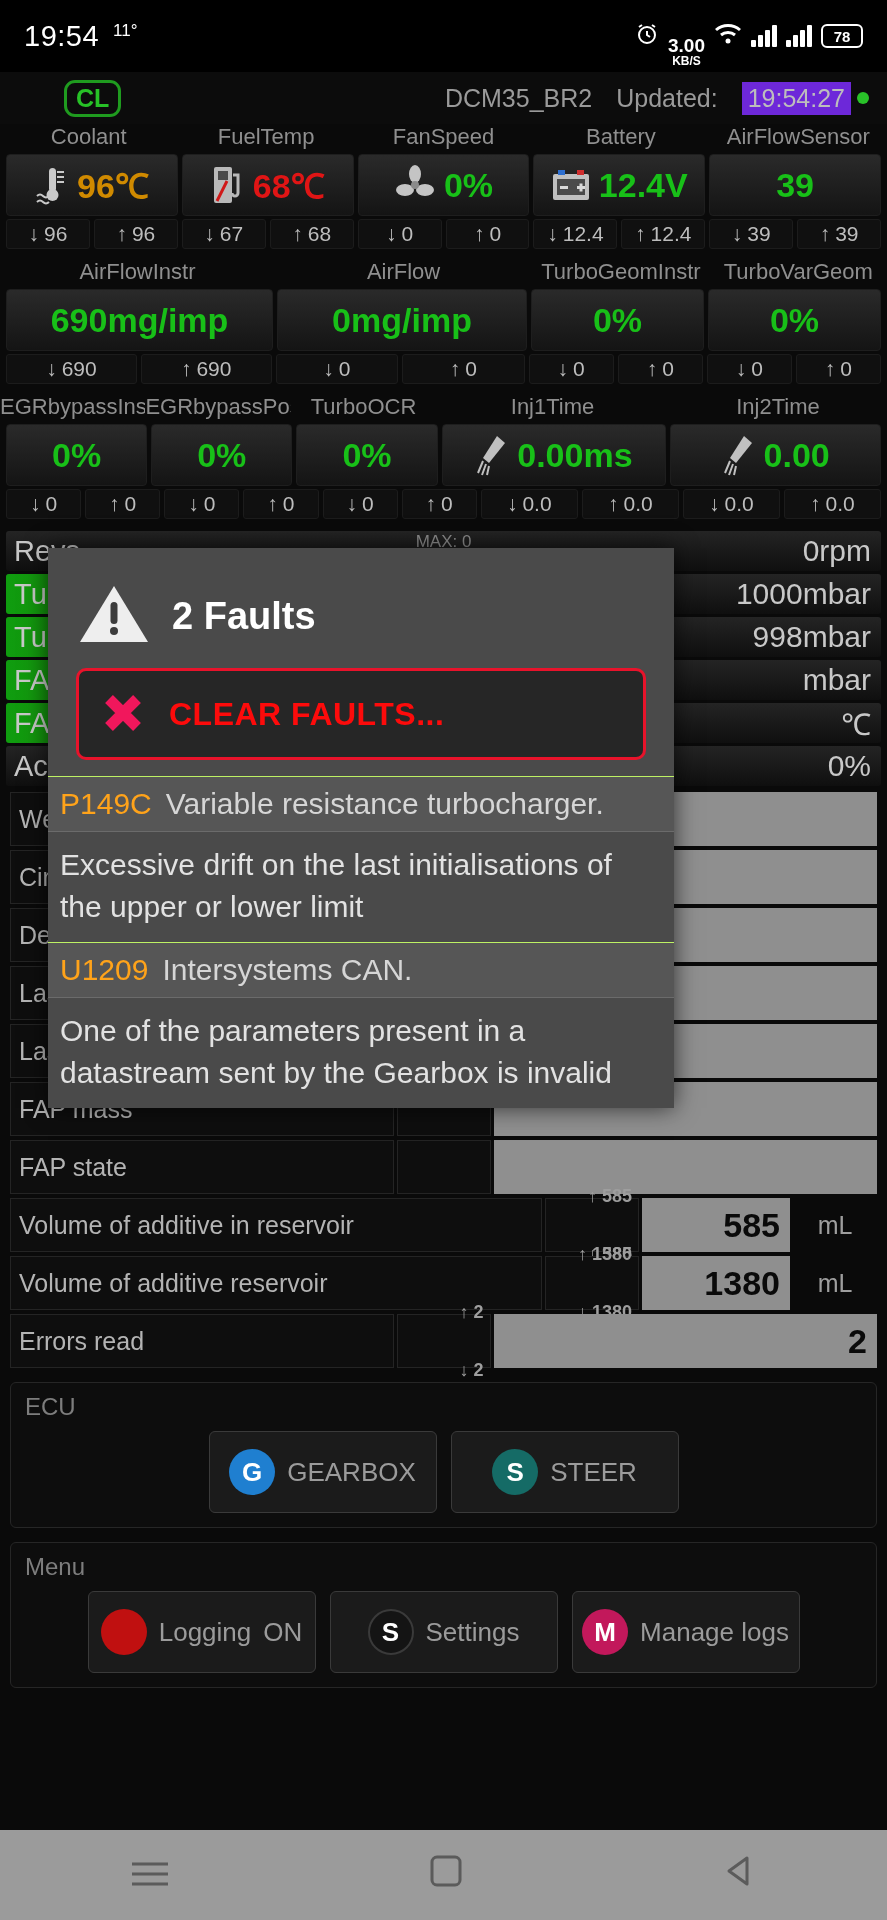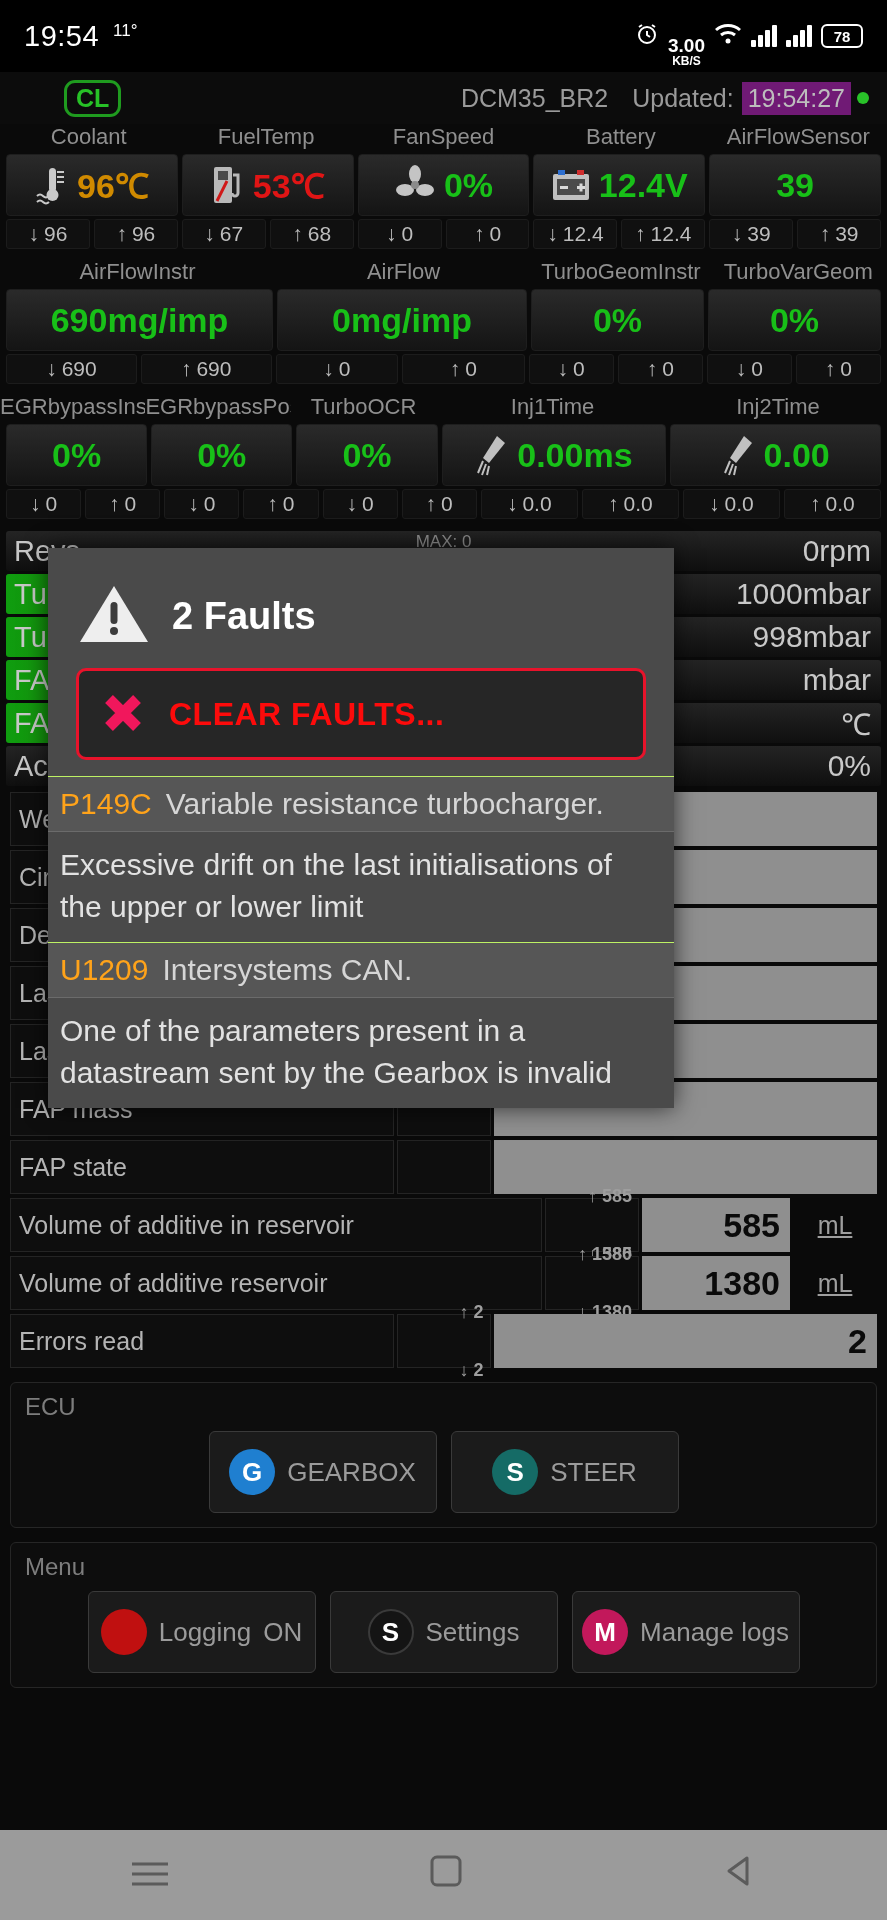--- a/index.html
+++ b/index.html
@@ -36,21 +36,21 @@
   .apphead{
     height:52px; display:flex; align-items:center; padding:0 18px;
     background:#0c0c0c; position:relative;
   }
   .cl-badge{
     border:3px solid #1f9b1f; border-radius:11px; color:#27c127;
     font-size:25px; font-weight:bold; padding:1px 9px; margin-left:46px;
   }
   .apphead .ecu-name{ margin-left:auto; color:#9a9a9a; font-size:25px;}
   .apphead .upd{ color:#9a9a9a; font-size:25px; margin-left:24px;}
-  .apphead .upd-time{ background:#701a75; color:#bdbdbd; font-size:25px; padding:2px 6px; margin-left:8px;}
+  .apphead .upd-time{ background:#6d28d9; color:#bdbdbd; font-size:25px; padding:2px 6px; margin-left:24px;}
   .dot{ width:12px; height:12px; border-radius:50%; background:#29c229; display:inline-block; margin-left:6px;}
 
   
   .gauge-block{ background:#0a0a0a; padding:0 0 2px 0;}
   .glabels{ display:flex; height:30px; }
   .glabels div{ color:#8f8f8f; font-size:22px; text-align:center; overflow:hidden; white-space:nowrap;}
   .gvals{ display:flex; gap:4px; padding:0 6px; }
   .gval{
     flex:1; background:linear-gradient(#2a2a2a,#141414);
     border:1px solid #1e1e1e; border-radius:4px; height:62px;
@@ -83,21 +83,21 @@
   .vrow{ display:flex; height:54px; margin:0 10px 4px 10px; gap:3px; align-items:stretch;}
   .vname{ flex:1; background:#0e0e0e; border:1px solid #242424; color:#b4b4b4;
     font-size:25px; display:flex; align-items:center; padding-left:8px;
     overflow:hidden; white-space:nowrap;}
   .vmm{ width:94px; background:#0e0e0e; border:1px solid #242424; color:#9e9e9e;
     font-size:18px; display:flex; flex-direction:column; justify-content:center;
     align-items:flex-end; padding-right:6px; line-height:25px;gap:33px;}
   .vval{ width:148px; background:#8f8f8f; color:#0a0a0a; font-size:34px; font-weight:bold;
     display:flex; align-items:center; justify-content:flex-end; padding-right:10px;}
   .vunit{ width:84px; color:#9e9e9e; font-size:25px; display:flex; align-items:center;
-    justify-content:center;text-decoration:underline;}
+    justify-content:center;}
   .vval.wide{ flex:1; width:auto; }
 
   
   .panel{ margin:14px 10px 0 10px; border:1px solid #262626; border-radius:6px;
     background:#0d0d0d; padding:8px 10px 14px 10px;}
   .panel .ptitle{ color:#7d7d7d; font-size:24px; margin:2px 0 10px 4px;}
   .btnrow{ display:flex; gap:14px; justify-content:center;}
   .pbtn{ flex:1; max-width:228px; height:82px; border:1px solid #3a3a3a; border-radius:6px;
     background:#1b1b1b; display:flex; align-items:center; justify-content:center; gap:12px;
     color:#9b9b9b; font-size:26px;}
@@ -204,21 +204,21 @@
       </div>
       <div class="gval">
         <span class="icon">
           <svg width="34" height="44" viewBox="0 0 34 44">
               <rect x="3" y="4" width="18" height="36" rx="2" fill="#b9b9b9"></rect>
               <rect x="7" y="8" width="10" height="9" fill="#4a4a4a"></rect>
               <path d="M22 12h5v18a3 3 0 0 1-6 0" stroke="#b9b9b9" stroke-width="3" fill="none"></path>
               <path d="M6 38l10-20" stroke="#d01818" stroke-width="3"></path>
             </svg>
         </span>
-        <span style="color:#e01515">53℃</span>
+        <span style="color:#e01515">68℃</span>
       </div>
       <div class="gval">
         <span class="icon">
           <svg width="42" height="42" viewBox="0 0 42 42">
               <g fill="#c4c4c4">
                 <ellipse cx="21" cy="10" rx="6" ry="9"></ellipse>
                 <ellipse cx="31" cy="26" rx="9" ry="6"></ellipse>
                 <ellipse cx="11" cy="26" rx="9" ry="6"></ellipse>
               </g>
               <circle cx="21" cy="21" r="4" fill="#8a8a8a"></circle>

